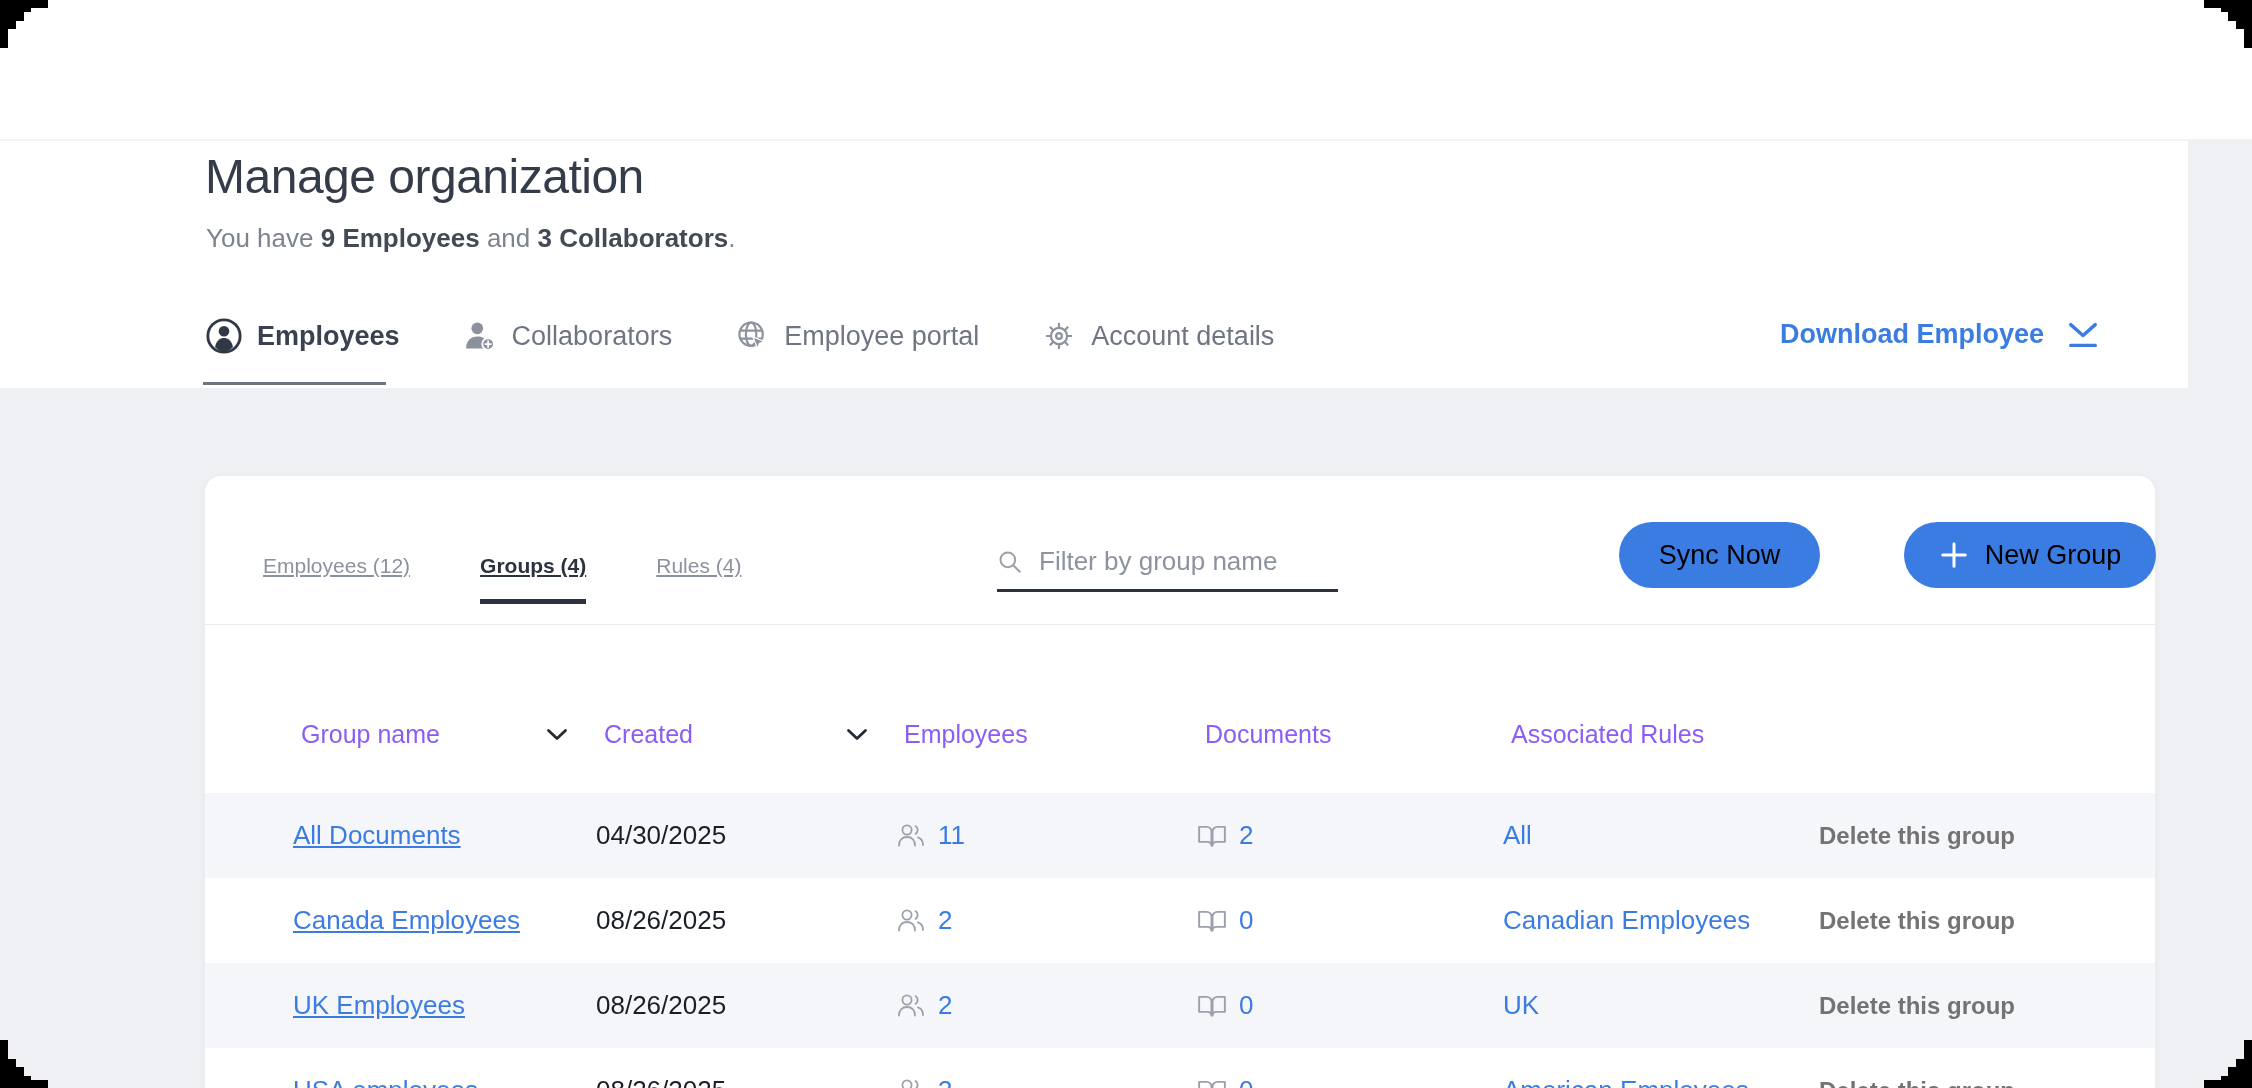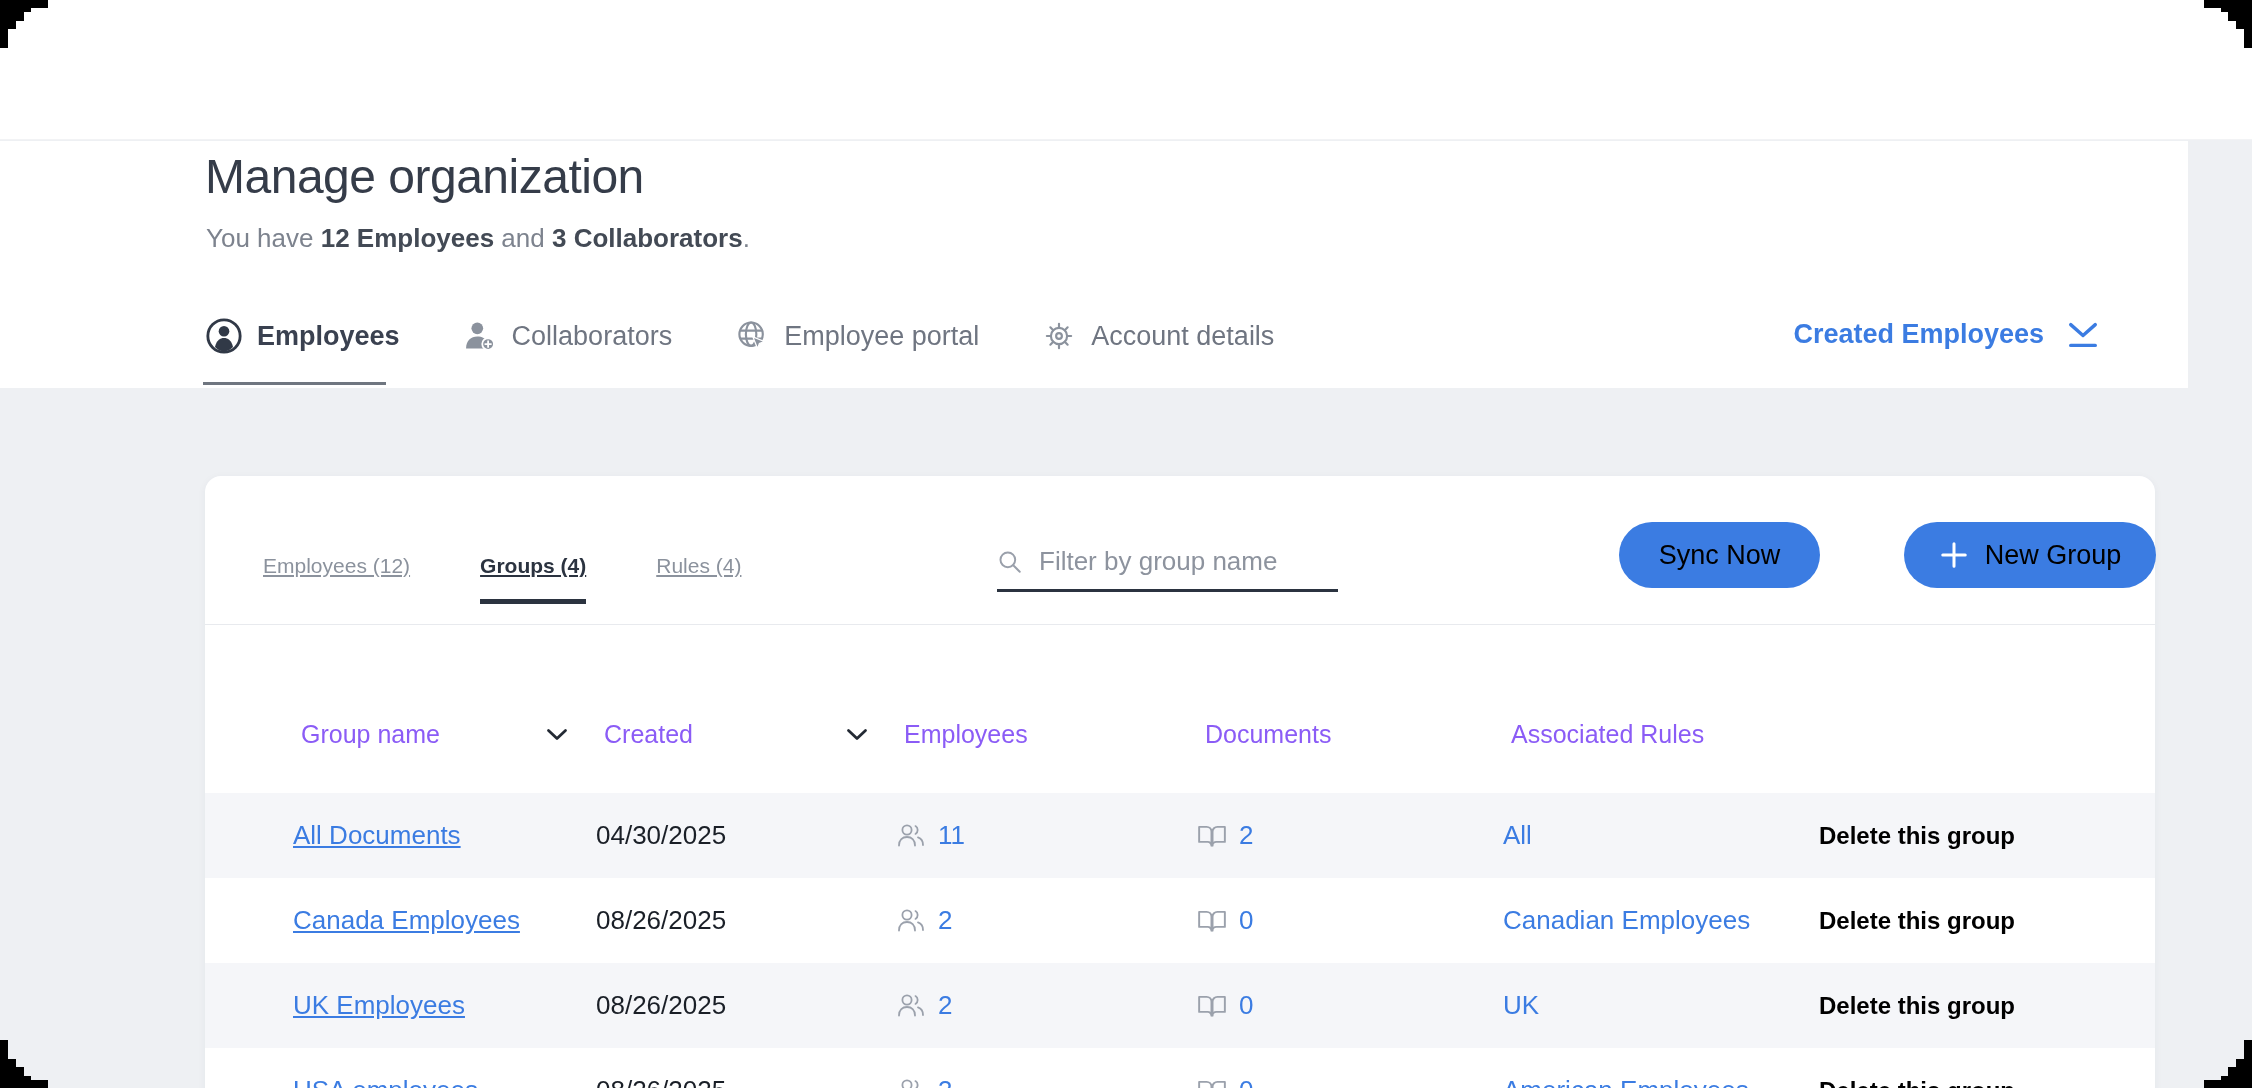--- a/index.html
+++ b/index.html
@@ -80,21 +80,21 @@
   .tbl-header { height:168px; padding-top:50px; color:#8b5cf6; font-size:25px;margin-left:8px; }
   .hcell { display:flex; align-items:center; }
   .hcell .sort { margin-left:auto; margin-right:36px; display:flex; cursor:pointer; }
   .tbl-row { height:85px; font-size:26px; }
   .tbl-row.striped { background:#f5f6f9; }
   .group-link { color:#3b7ce2; text-decoration:underline; cursor:pointer; }
   .date-cell { color:#1a1f27; }
   .count-cell { display:flex; align-items:center; gap:12px; }
   .count-cell .num { color:#3b7ce2; cursor:pointer; }
   .rule-link { color:#3b7ce2; cursor:pointer; }
-  .delete-link { color:#000000; font-weight:700; font-size:24px; cursor:pointer; white-space:nowrap; }
+  .delete-link { color:#737373; font-weight:700; font-size:24px; cursor:pointer; white-space:nowrap; }
   
   .corner {
     position:absolute; width:48px; height:48px; background:#000;
     clip-path:polygon(0 0,48px 0,48px 8px,31px 8px,31px 12px,24px 12px,24px 21px,16px 21px,16px 29px,8px 29px,8px 48px,0 48px);
   }
   .corner.tl { top:0; left:0; }
   .corner.tr { top:0; right:0; transform:scaleX(-1); }
   .corner.bl { bottom:0; left:0; transform:scaleY(-1); }
   .corner.br { bottom:0; right:0; transform:scale(-1,-1); }
   svg { display:block; }
@@ -102,21 +102,21 @@
 </head>
 <body>
 
 <div class="canvas">
 
   <div class="topbar"></div>
 
   <div class="page-head">
     <h1 class="page-title">Manage organization</h1>
     <div class="page-subtitle">
-      <span>You have </span><b>12 Employees</b><span> and </span><b>3 Collaborators</b><span>.</span>
+      <span>You have </span><b>9 Employees</b><span> and </span><b>3 Collaborators</b><span>.</span>
     </div>
 
     <div class="nav-tabs">
       <div class="nav-tab active">
         <span>
           <svg width="38" height="38" viewBox="0 0 40 40">
             <circle cx="20" cy="20" r="17" fill="none" stroke="#313947" stroke-width="3"></circle>
             <circle cx="20" cy="15" r="5.6" fill="#313947"></circle>
             <path d="M10.5 31.5 C12 24.5 16 22 20 22 C24 22 28 24.5 29.5 31.5 C27 34.5 23.5 36 20 36 C16.5 36 13 34.5 10.5 31.5 Z" fill="#313947"></path>
           </svg>
@@ -157,21 +157,21 @@
               <path d="M26.4 26.4 L29.6 29.6 M13.6 13.6 L10.4 10.4 M26.4 13.6 L29.6 10.4 M13.6 26.4 L10.4 29.6"></path>
             </g>
           </svg>
         </span>
         <span class="lbl">Account details</span>
       </div>
     </div>
     <div class="nav-underline"></div>
 
     <div class="download-link">
-      <span>Created Employees</span>
+      <span>Download Employee</span>
       <span>
         <svg width="34" height="30" viewBox="0 0 36 30">
           <path d="M5 4 L18 15.5 L31 4" stroke="#3b7ce2" stroke-width="3.6" fill="none" stroke-linecap="round" stroke-linejoin="round"></path>
           <path d="M5 26 H31" stroke="#3b7ce2" stroke-width="3.6" stroke-linecap="round"></path>
         </svg>
       </span>
     </div>
   </div>
 
   <div class="card">

